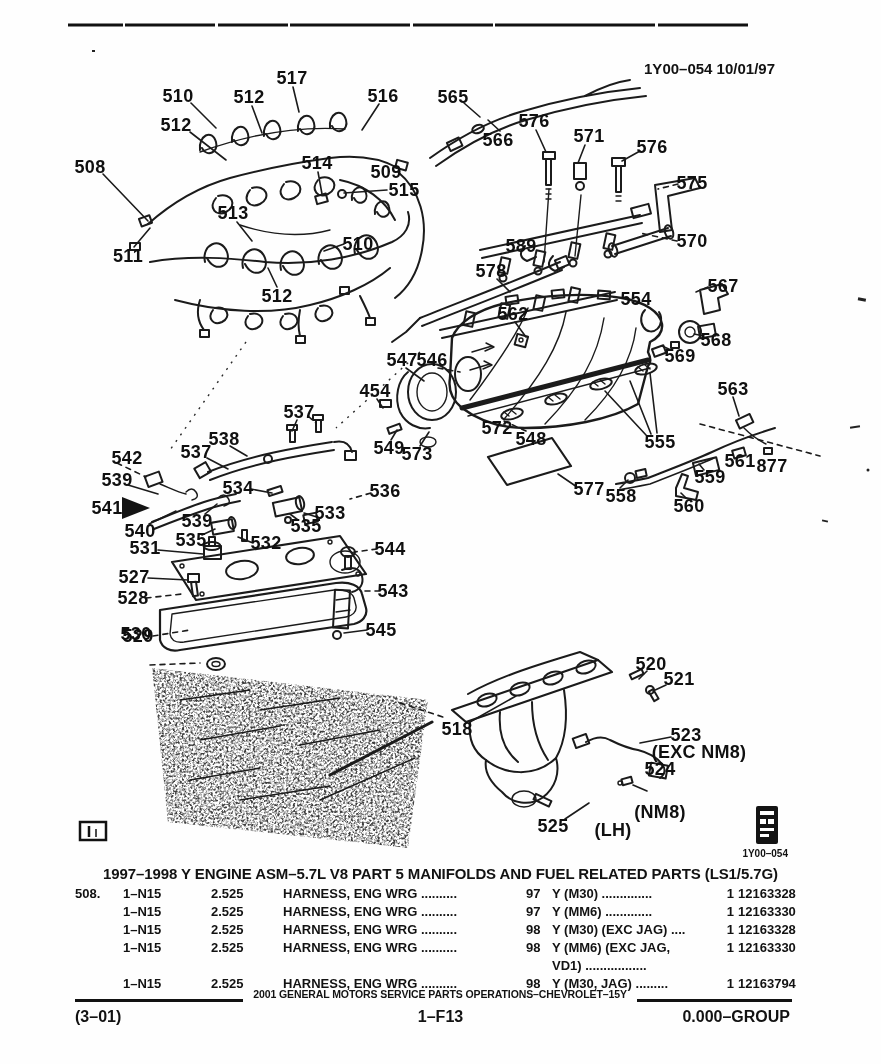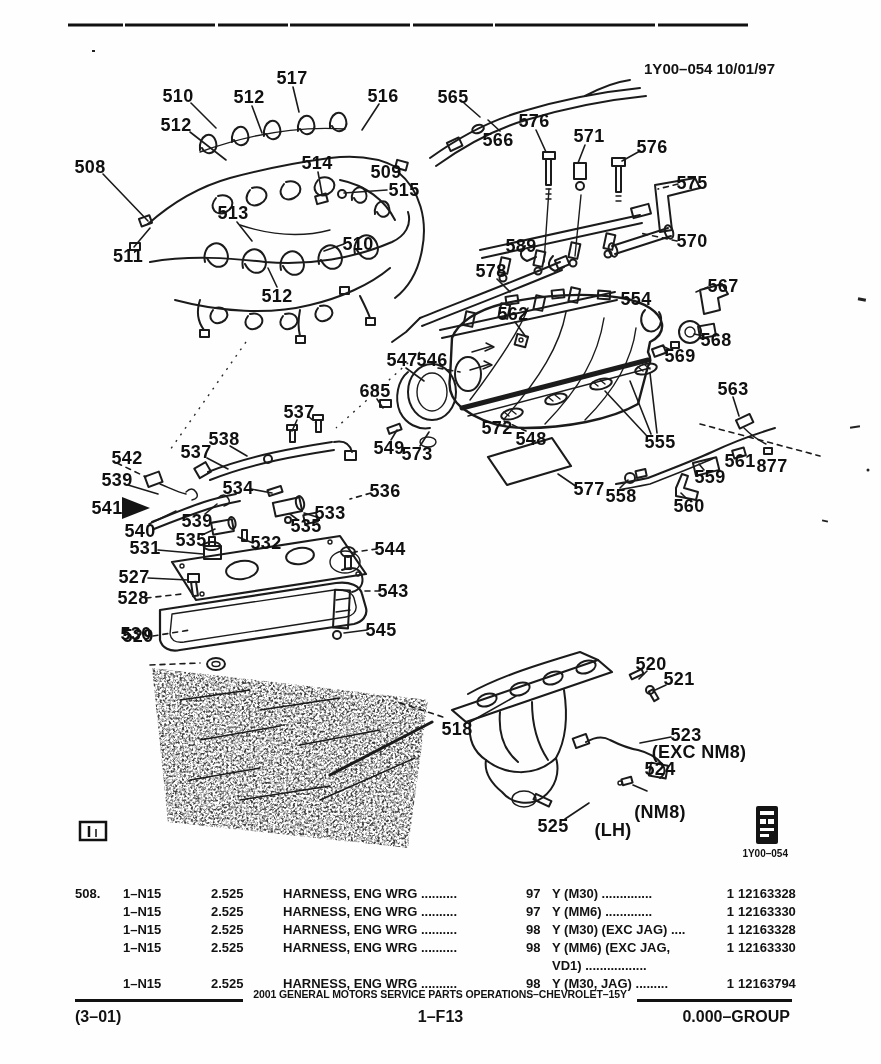--- a/index.html
+++ b/index.html
@@ -433,21 +433,21 @@
       <div class="callout" style="left: 521px; top: 246px;">589</div>
       <div class="callout" style="left: 692px; top: 241px;">570</div>
       <div class="callout" style="left: 491px; top: 271px;">578</div>
       <div class="callout" style="left: 723px; top: 286px;">567</div>
       <div class="callout" style="left: 636px; top: 299px;">554</div>
       <div class="callout" style="left: 513px; top: 314px;">562</div>
       <div class="callout" style="left: 716px; top: 340px;">568</div>
       <div class="callout" style="left: 680px; top: 356px;">569</div>
       <div class="callout" style="left: 402px; top: 360px;">547</div>
       <div class="callout" style="left: 432px; top: 360px;">546</div>
-      <div class="callout" style="left: 375px; top: 391px;">685</div>
+      <div class="callout" style="left: 375px; top: 391px;">454</div>
       <div class="callout" style="left: 733px; top: 389px;">563</div>
       <div class="callout" style="left: 299px; top: 412px;">537</div>
       <div class="callout" style="left: 224px; top: 439px;">538</div>
       <div class="callout" style="left: 196px; top: 452px;">537</div>
       <div class="callout" style="left: 389px; top: 448px;">549</div>
       <div class="callout" style="left: 417px; top: 454px;">573</div>
       <div class="callout" style="left: 497px; top: 428px;">572</div>
       <div class="callout" style="left: 531px; top: 439px;">548</div>
       <div class="callout" style="left: 105px; top: 458px; padding-left: 44px;">542</div>
       <div class="callout" style="left: 117px; top: 480px;">539</div>
@@ -482,20 +482,21 @@
       <div class="callout" style="left: 699px; top: 752px;">(EXC NM8)</div>
       <div class="callout" style="left: 660px; top: 769px;">524</div>
       <div class="callout" style="left: 660px; top: 812px;">(NM8)</div>
       <div class="callout" style="left: 553px; top: 826px;">525</div>
       <div class="callout" style="left: 613px; top: 830px;">(LH)</div>
     </div>
 
   <div class="docref-top">1Y00–054  10/01/97</div>
 
   <div class="docref-bottom">1Y00–054</div>
+  <div class="ptitle">1997–1998 Y ENGINE ASM–5.7L V8 PART 5 MANIFOLDS AND FUEL RELATED PARTS (LS1/5.7G)</div>
 
   <div class="prows">
       <div class="prow">
         <div class="c c-item">508.</div>
         <div class="c c-ref">1–N15</div>
         <div class="c c-code">2.525</div>
         <div class="c c-desc">HARNESS, ENG WRG ..........</div>
         <div class="c c-year">97</div>
         <div class="c c-model">Y (M30) ..............</div>
         <div class="c c-qty">1</div>

